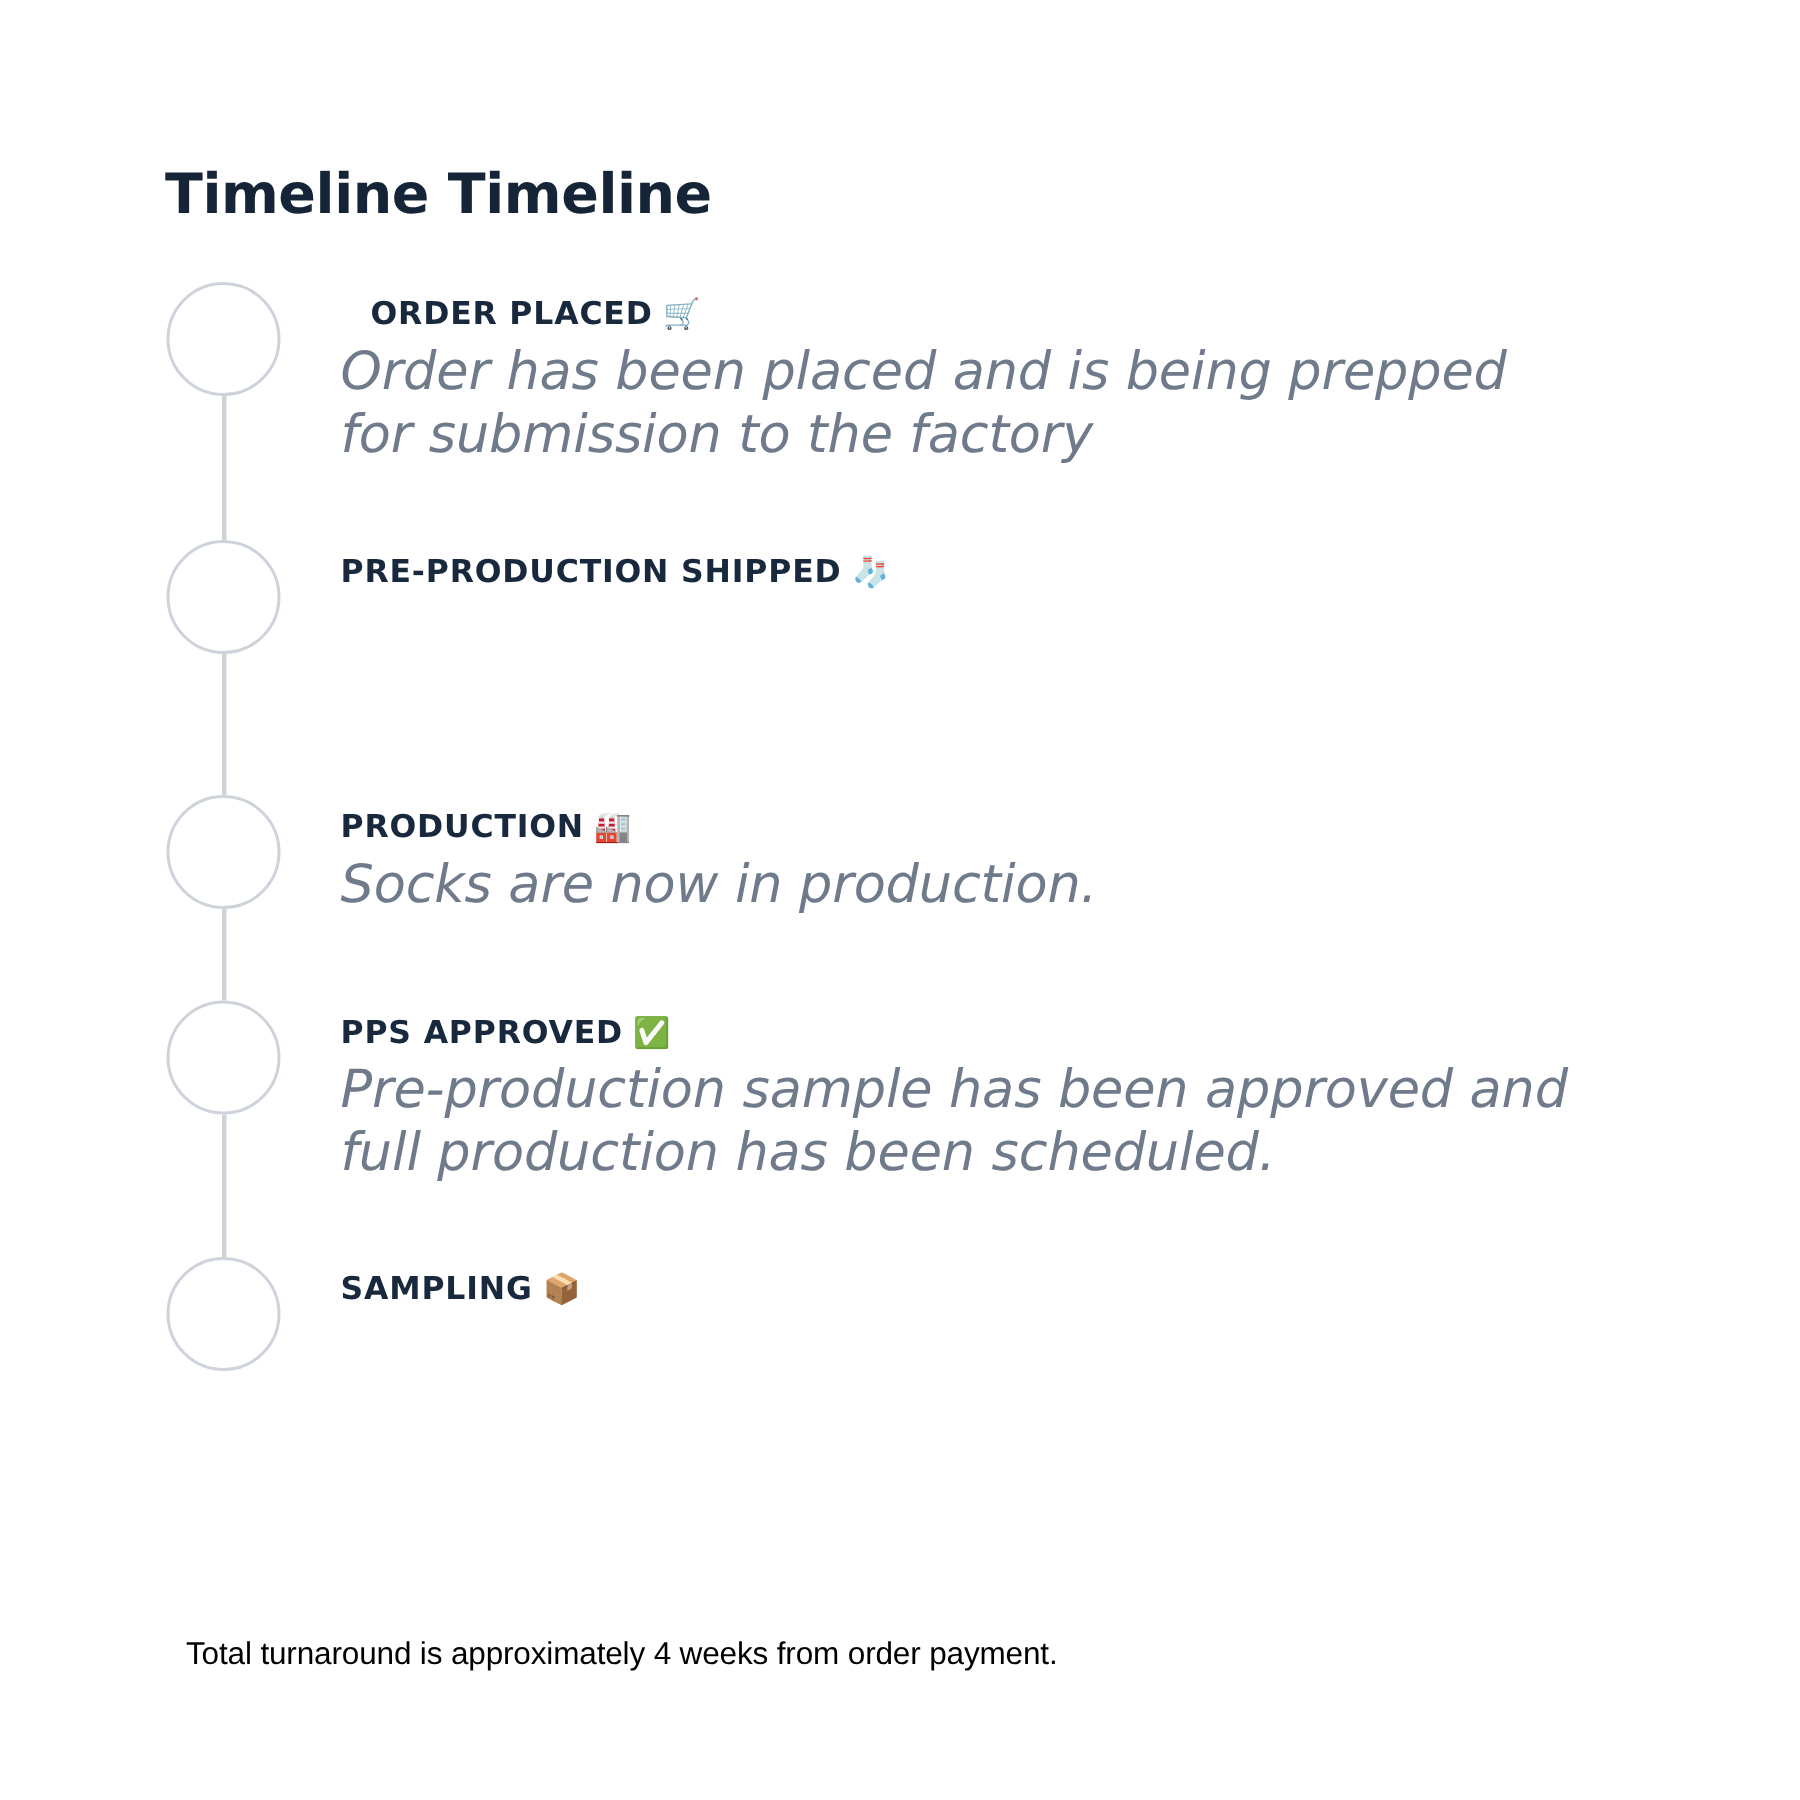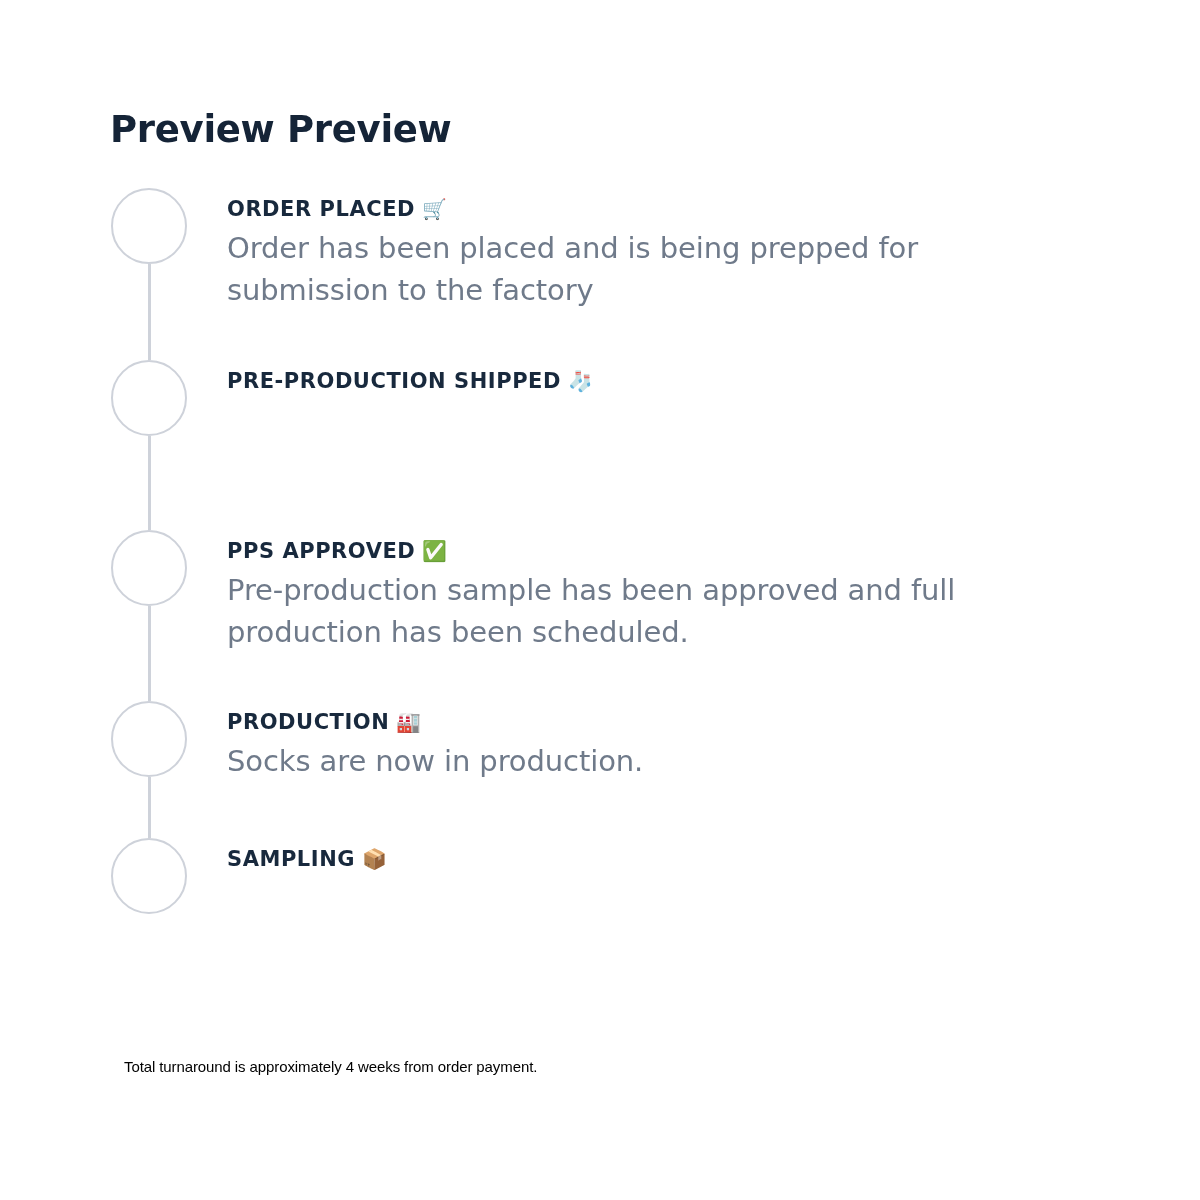--- a/index.html
+++ b/index.html
@@ -94,99 +94,100 @@
   .tl-heading .tl-emoji {
     font-family: "DejaVu Sans", sans-serif;
     font-weight: normal;
     letter-spacing: 0;
     margin-left: 7px;
     font-size: 20px;
   }
 
   .tl-desc {
     font-family: "DejaVu Sans", "Liberation Sans", sans-serif;
-    font-size: 29px;
+    font-size: 35px;
     font-weight: normal;
     color: #6f7a8a;
     line-height: 42px;
     letter-spacing: -0.1px;
     max-width: 830px;
     margin-top: 6px;
+    font-style: italic;
   }
 
   
   .footer {
     position: absolute;
     left: 124px;
-    top: 1052px;
+    top: 1088px;
     font-family: "Liberation Sans", "DejaVu Sans", sans-serif;
-    font-size: 15px;
+    font-size: 21px;
     color: #000000;
     line-height: 29px;
     letter-spacing: -0.1px;
   }
   .footer-line { display: block; white-space: nowrap; }
 </style>
 </head>
 <body>
 
 <div class="page">
 
-  <div class="page-title">Preview Preview</div>
+  <div class="page-title">Timeline Timeline</div>
 
   <div class="timeline">
 
     <div class="tl-item" style="height:172px;">
       <div class="tl-rail">
         <div class="tl-dot"></div>
         <div class="tl-line" style="top:76px;height:96px;"></div>
       </div>
       <div class="tl-body">
-        <div class="tl-heading" style="padding-top:9px;">
+        <div class="tl-heading" style="padding-top:9px;margin-left:20px;">
           <span>ORDER PLACED</span><span class="tl-emoji">🛒</span>
         </div>
         <div class="tl-desc">Order has been placed and is being prepped for submission to the factory</div>
       </div>
     </div>
 
     <div class="tl-item" style="height:170px;">
       <div class="tl-rail">
         <div class="tl-dot"></div>
         <div class="tl-line" style="top:76px;height:94px;"></div>
       </div>
       <div class="tl-body">
         <div class="tl-heading" style="padding-top:9px;">
           <span>PRE-PRODUCTION SHIPPED</span><span class="tl-emoji">🧦</span>
         </div>
       </div>
     </div>
 
+    <div class="tl-item" style="height:137px;">
+      <div class="tl-rail">
+        <div class="tl-dot"></div>
+        <div class="tl-line" style="top:76px;height:61px;"></div>
+      </div>
+      <div class="tl-body">
+        <div class="tl-heading" style="padding-top:9px;">
+          <span>PRODUCTION</span><span class="tl-emoji">🏭</span>
+        </div>
+        <div class="tl-desc">Socks are now in production.</div>
+      </div>
+    </div>
+
     <div class="tl-item" style="height:171px;">
       <div class="tl-rail">
         <div class="tl-dot"></div>
         <div class="tl-line" style="top:76px;height:95px;"></div>
       </div>
       <div class="tl-body">
         <div class="tl-heading" style="padding-top:9px;">
           <span>PPS APPROVED</span><span class="tl-emoji">✅</span>
         </div>
         <div class="tl-desc">Pre-production sample has been approved and full production has been scheduled.</div>
-      </div>
-    </div>
-
-    <div class="tl-item" style="height:137px;">
-      <div class="tl-rail">
-        <div class="tl-dot"></div>
-        <div class="tl-line" style="top:76px;height:61px;"></div>
-      </div>
-      <div class="tl-body">
-        <div class="tl-heading" style="padding-top:9px;">
-          <span>PRODUCTION</span><span class="tl-emoji">🏭</span>
-        </div>
-        <div class="tl-desc">Socks are now in production.</div>
       </div>
     </div>
 
     <div class="tl-item" style="height:80px;">
       <div class="tl-rail">
         <div class="tl-dot"></div>
       </div>
       <div class="tl-body">
         <div class="tl-heading" style="padding-top:9px;">
           <span>SAMPLING</span><span class="tl-emoji">📦</span>

